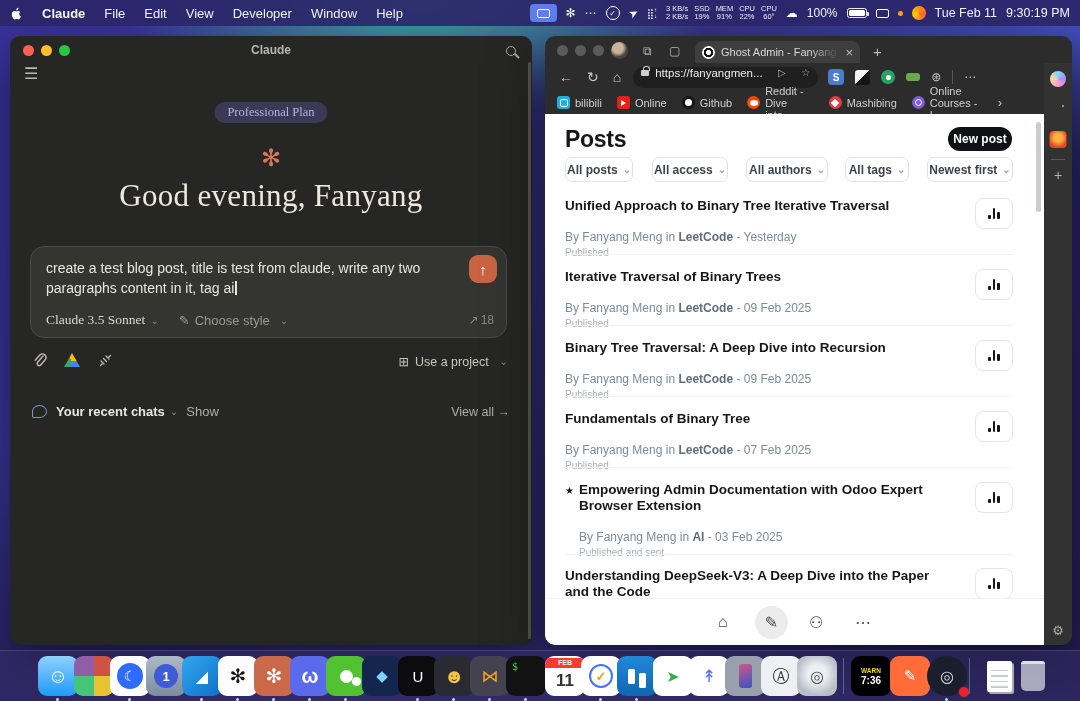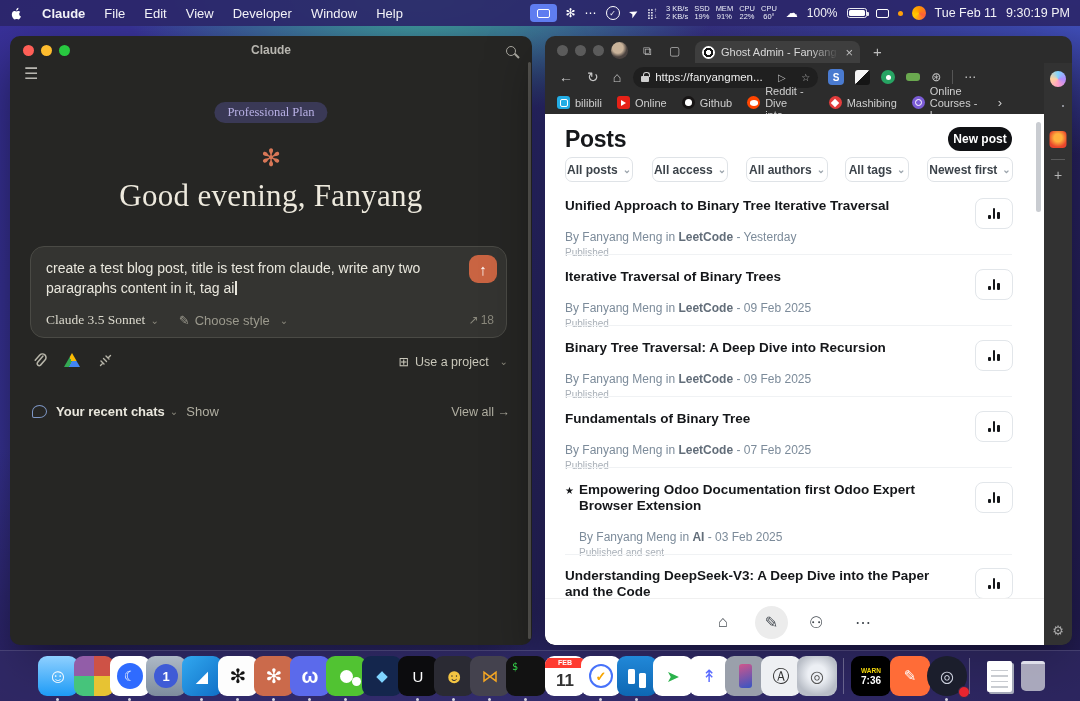--- a/index.html
+++ b/index.html
@@ -97,21 +97,21 @@
     -webkit-mask-image:linear-gradient(90deg,#000 75%,transparent);mask-image:linear-gradient(90deg,#000 75%,transparent)}
   .gi-close::before{content:"×"}
   .tab-close{color:#bdbdbd;font-size:13px;margin-left:auto}
   .gi-plus::before{content:"+"}
   .newtab{position:absolute;left:328px;top:7px;color:#bdbdbd;font-size:15px}
   .br-toolbar{position:absolute;top:27px;left:0;width:527px;height:28px;display:flex;align-items:center;color:#c8c8c8}
   .gi-back::before{content:"←"}
   .gi-reload::before{content:"↻"}
   .gi-home::before{content:"⌂"}
   .nav-ico{font-size:14px;margin-left:14px}
-  .addr{margin-left:12px;width:185px;height:21px;background:#1f1f1f;border-radius:11px;display:flex;align-items:center;padding:0 8px;gap:6px}
+  .addr{margin-left:12px;width:185px;height:21px;background:#1f1f1f;border-radius:11px;display:flex;padding:0 8px;gap:6px}
   .icon-lock{width:8px;height:6px;background:#cfcfcf;border-radius:1px;position:relative;margin-top:3px;flex:0 0 auto}
   .icon-lock::before{content:"";position:absolute;top:-3.5px;left:1.4px;width:5px;height:4px;border:1.2px solid #cfcfcf;border-bottom:none;border-radius:3px 3px 0 0}
   .url{font-size:11.5px;color:#ececec;white-space:nowrap;overflow:hidden}
   .gi-cast::before{content:"▷"}
   .gi-star::before{content:"☆"}
   .addr .mini{font-size:10px;color:#b5b5b5;margin-left:auto}
   .ext{display:flex;align-items:center;gap:11px;margin-left:10px}
   .ext-s{width:16px;height:16px;border-radius:4px;background:#4a7bd0;color:#fff;font-size:10px;font-weight:bold;display:flex;align-items:center;justify-content:center}
   .ext-bw{width:15px;height:15px;border-radius:3px;background:linear-gradient(135deg,#f5f5f5 50%,#151515 50%)}
   .ext-green{width:14px;height:14px;border-radius:50%;background:#27a463;position:relative}
@@ -485,21 +485,21 @@
               <i></i>
               <i></i>
               <i></i>
             </span>
           </div>
       </div>
       <div class="pdiv" style="top:353px"></div>
 
       <div class="post" style="top:368px;left:34px;width:433px">
         <span class="feat-star"></span>
-        <div class="post-title" style="max-width:370px">Empowering Odoo Documentation first Odoo Expert Browser Extension</div>
+        <div class="post-title" style="max-width:370px">Empowering Admin Documentation with Odoo Expert Browser Extension</div>
         <div class="post-byline"><span>By Fanyang Meng in </span><span class="tag">AI</span><span> - 03 Feb 2025</span></div>
         <div class="post-status">Published and sent</div>
         <div class="an-btn" style="left:396px">
             <span class="bars">
               <i></i>
               <i></i>
               <i></i>
             </span>
           </div>
       </div>

